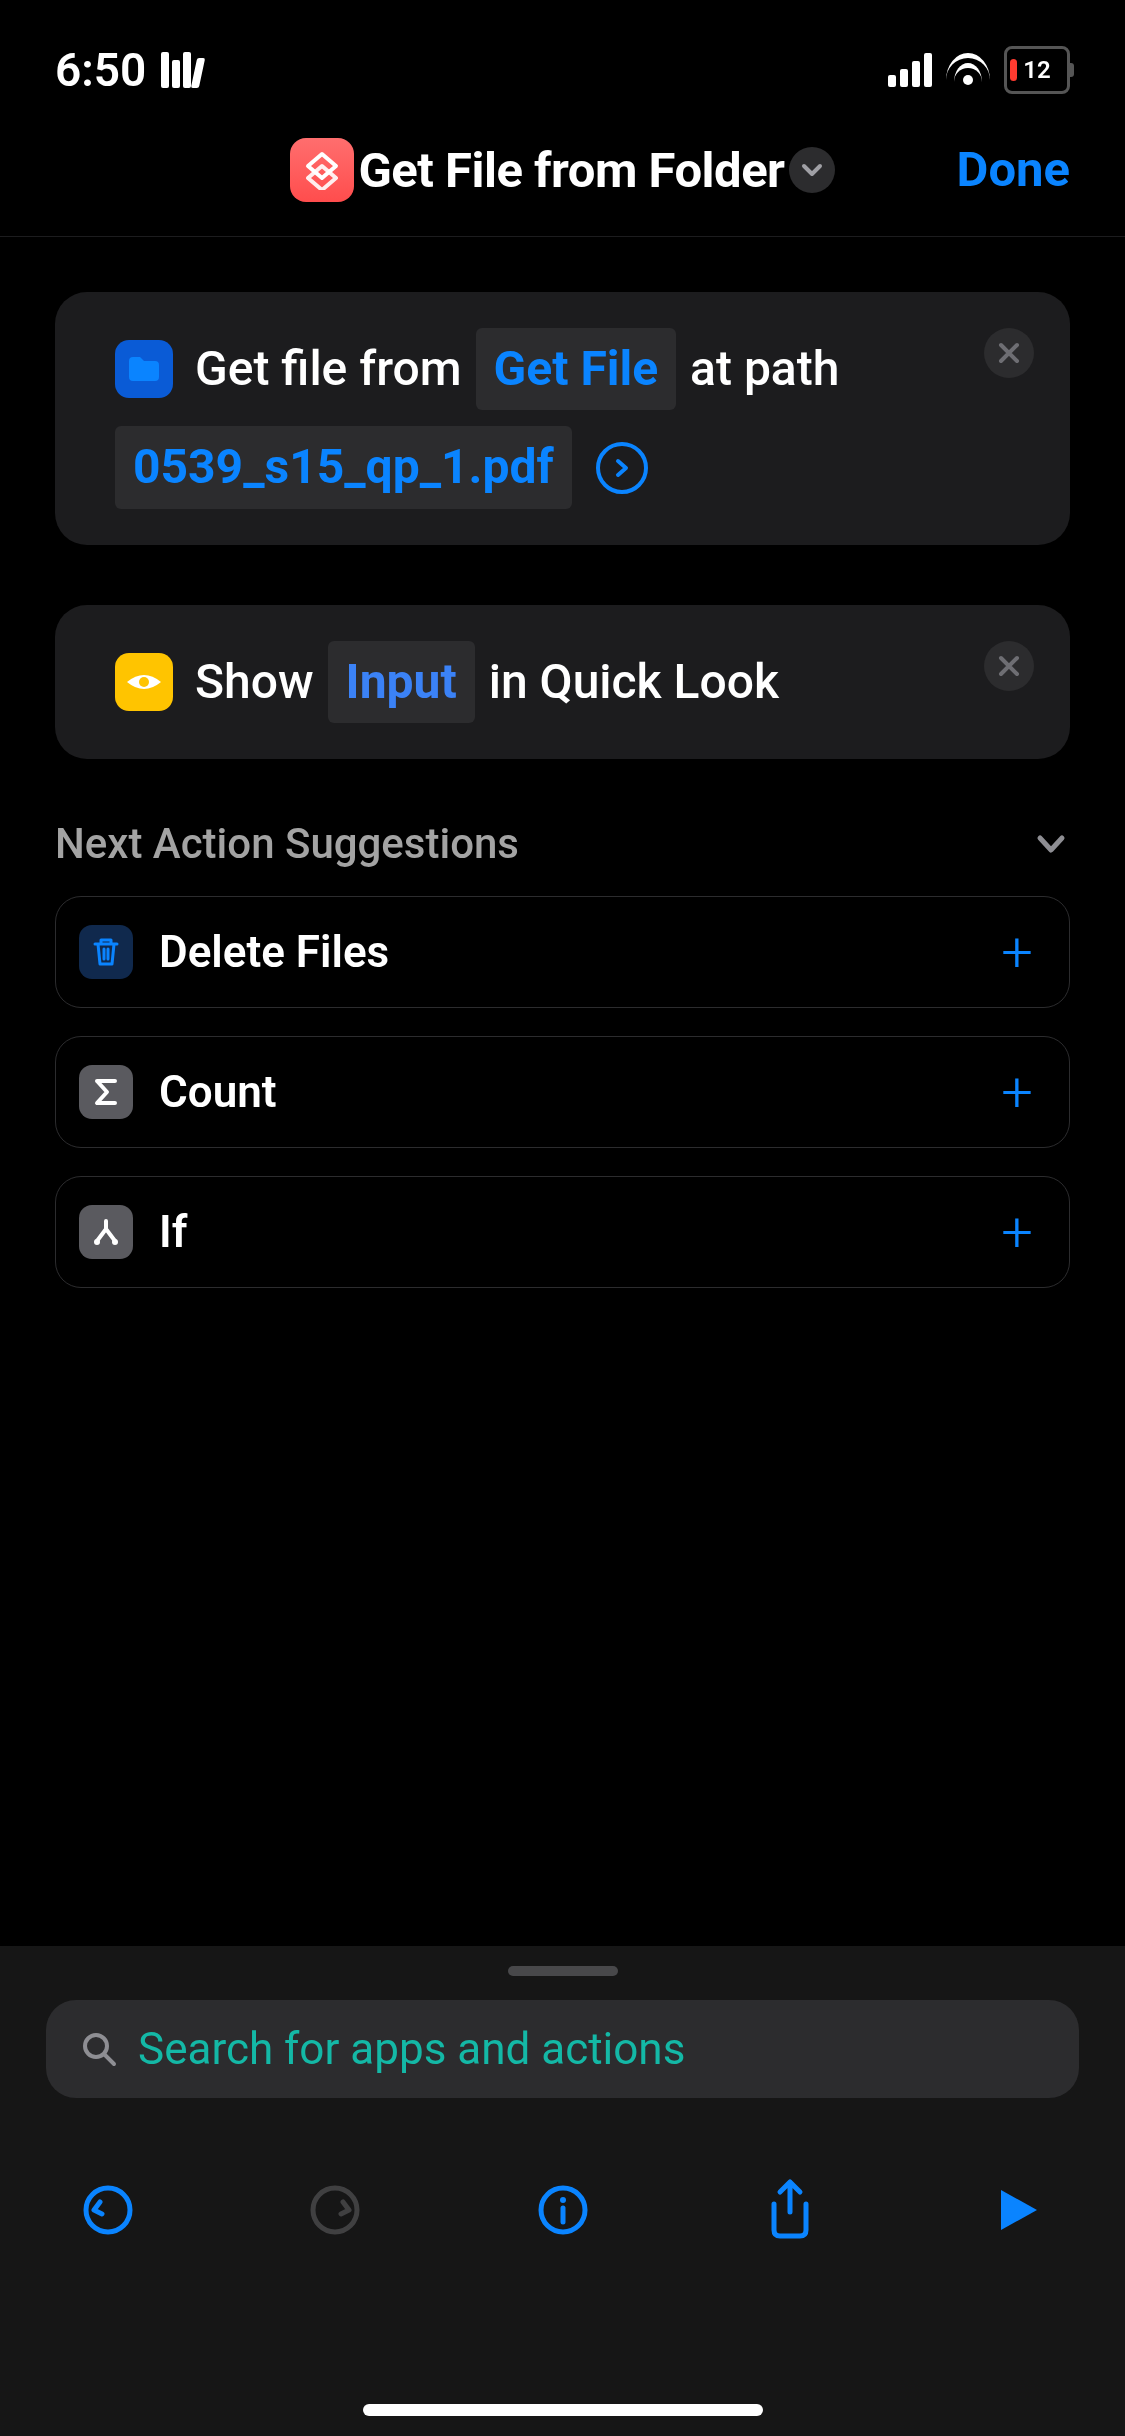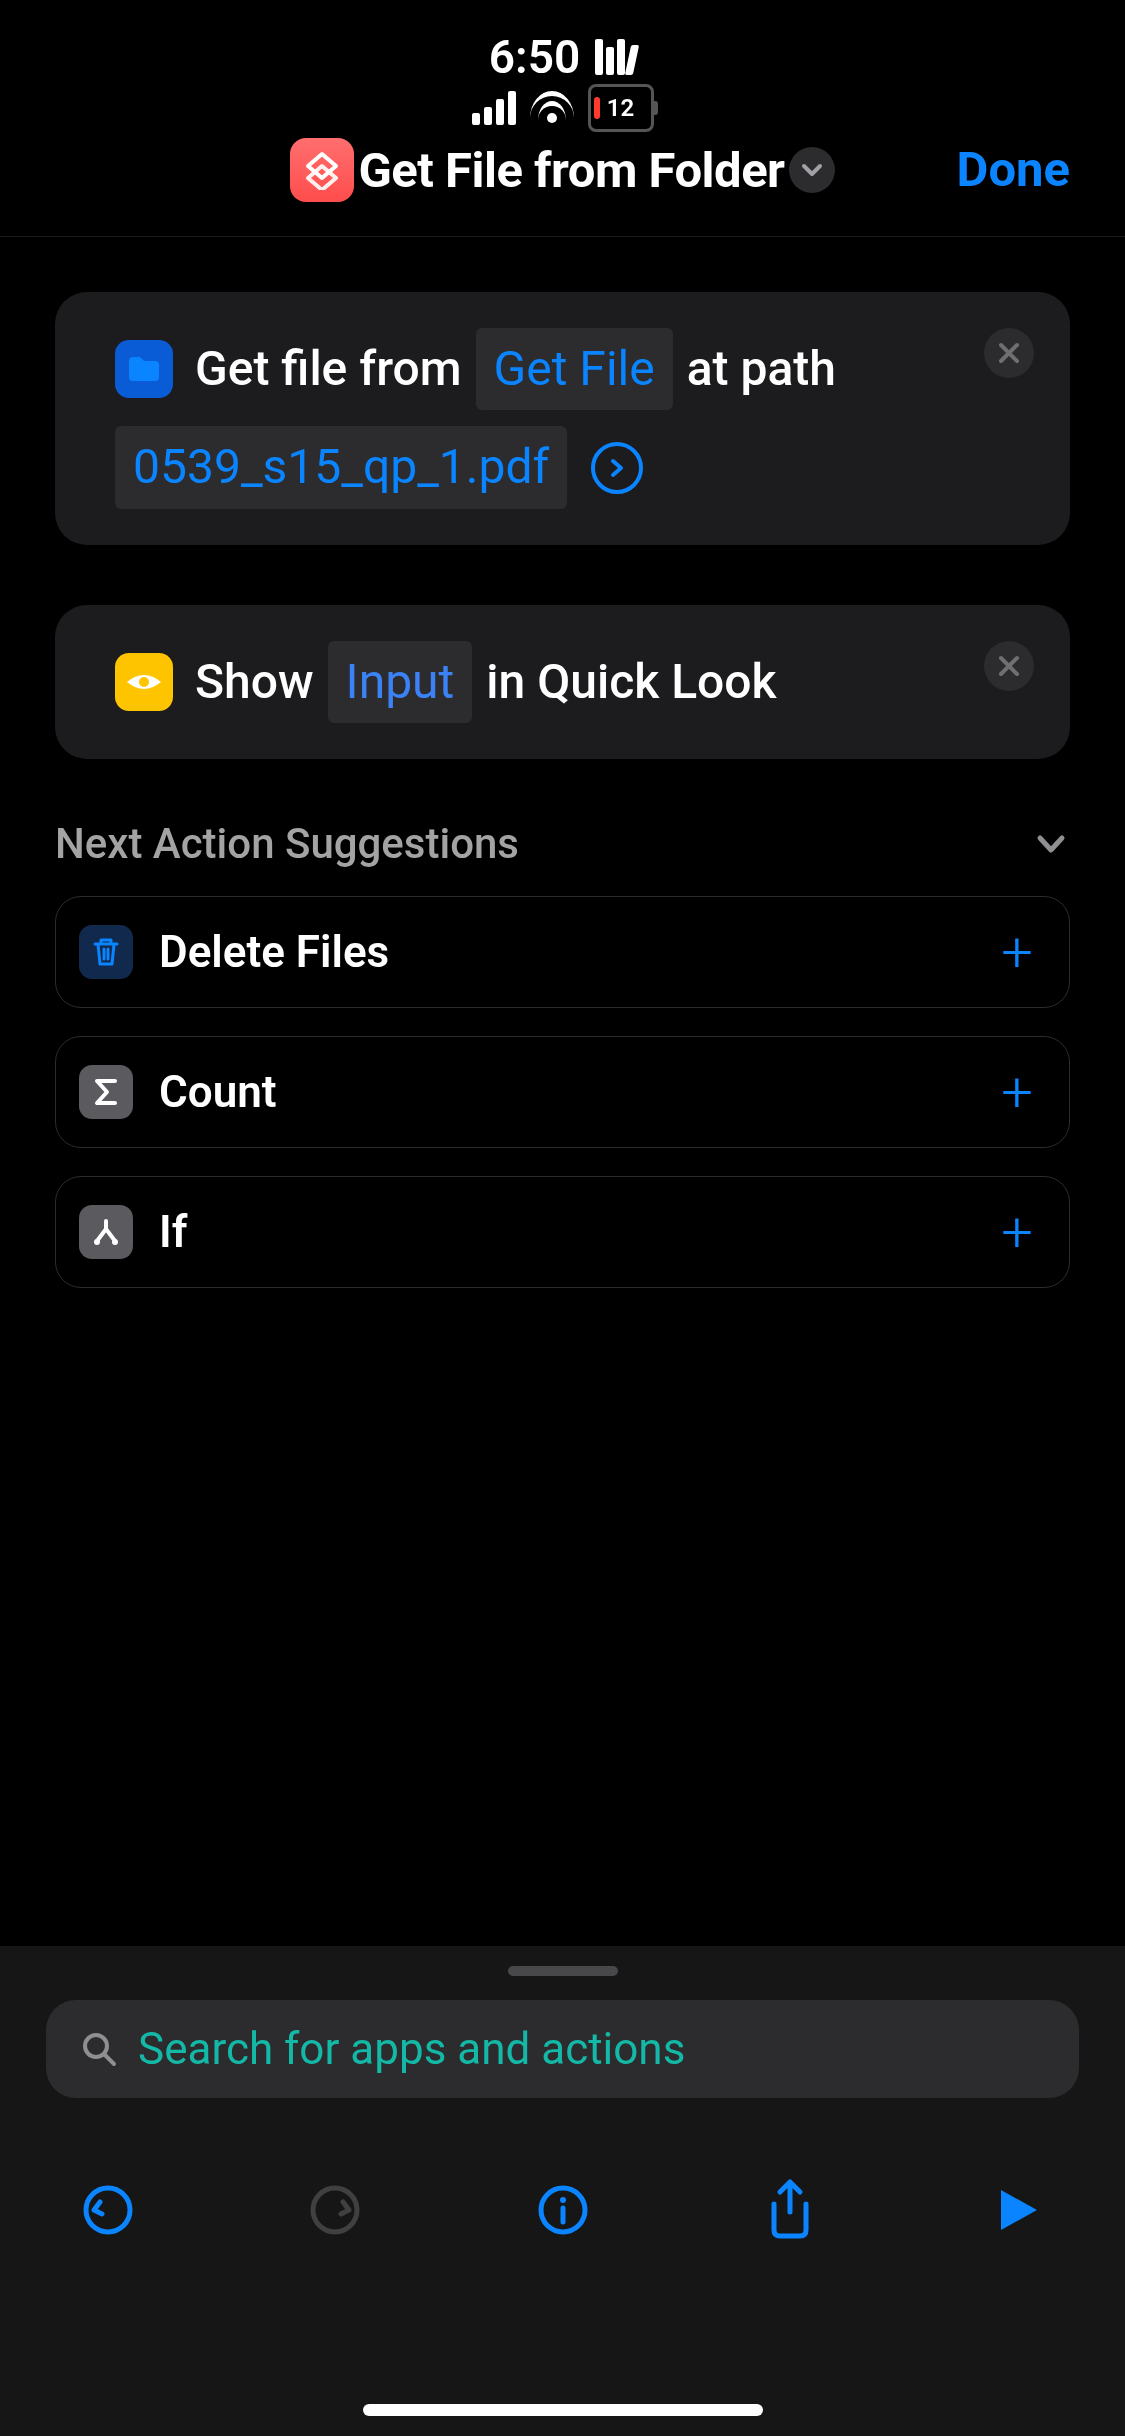--- a/index.html
+++ b/index.html
@@ -1,21 +1,21 @@
 <!DOCTYPE html>
 <html><head>
 <meta charset="utf-8">
 <style>
   * { margin: 0; padding: 0; box-sizing: border-box; font-family: -apple-system, BlinkMacSystemFont, "Segoe UI", Roboto, sans-serif; }
   html, body { width: 1125px; height: 2436px; background: #000; color: #fff; overflow: hidden; }
 
   
   .status-bar {
     display: flex; justify-content: space-between; align-items: center;
-    padding: 30px 55px 0 55px; height: 110px; font-size: 46px; font-weight: 600; flex-direction: column;
+    padding: 30px 55px 0 55px; height: 110px; font-size: 46px; font-weight: 600;
   }
   .status-left { display: flex; align-items: center; gap: 15px; }
   .status-right { display: flex; align-items: center; gap: 14px; }
   .books-icon { display:inline-flex; align-items:flex-end; gap:3px; height:36px; }
   .books-icon span { width:8px; background:#fff; border-radius:2px; }
   .books-icon span:nth-child(1){height:36px;}
   .books-icon span:nth-child(2){height:28px;}
   .books-icon span:nth-child(3){height:36px;}
   .books-icon span:nth-child(4){height:30px; transform:skewX(-12deg);}
   .cell-icon { display:inline-flex; align-items:flex-end; gap:4px; height:34px;}
@@ -61,21 +61,21 @@
   .action-card{
     background:#1c1c1e;border-radius:32px;padding:36px 60px;
     position:relative; margin-bottom:60px;
     font-size:48px;font-weight:500;line-height:1.55;
   }
   .action-card .row{display:flex;flex-wrap:wrap;align-items:center;gap:16px 14px;}
   .act-icon{width:58px;height:58px;border-radius:14px;display:flex;align-items:center;justify-content:center;margin-right:8px;}
   .act-icon.blue{background:#0a5bd6;}
   .act-icon.yellow{background:#ffc400;}
   .pill{
-    background:#2c2c2e;border-radius:6px;padding:4px 18px;color:#0a84ff;font-weight:400;
+    background:#2c2c2e;border-radius:6px;padding:4px 18px;color:#0a84ff;font-weight:700;
   }
   .pill.gray{color:#3b82f6;}
   .disclosure{
     width:52px;height:52px;border:4px solid #0a84ff;border-radius:50%;
     display:inline-flex;align-items:center;justify-content:center;margin-left:10px;
   }
   .card-x{
     position:absolute; top:36px; right:36px;
     width:50px;height:50px;border-radius:50%;background:#2c2c2e;
     display:flex;align-items:center;justify-content:center;

